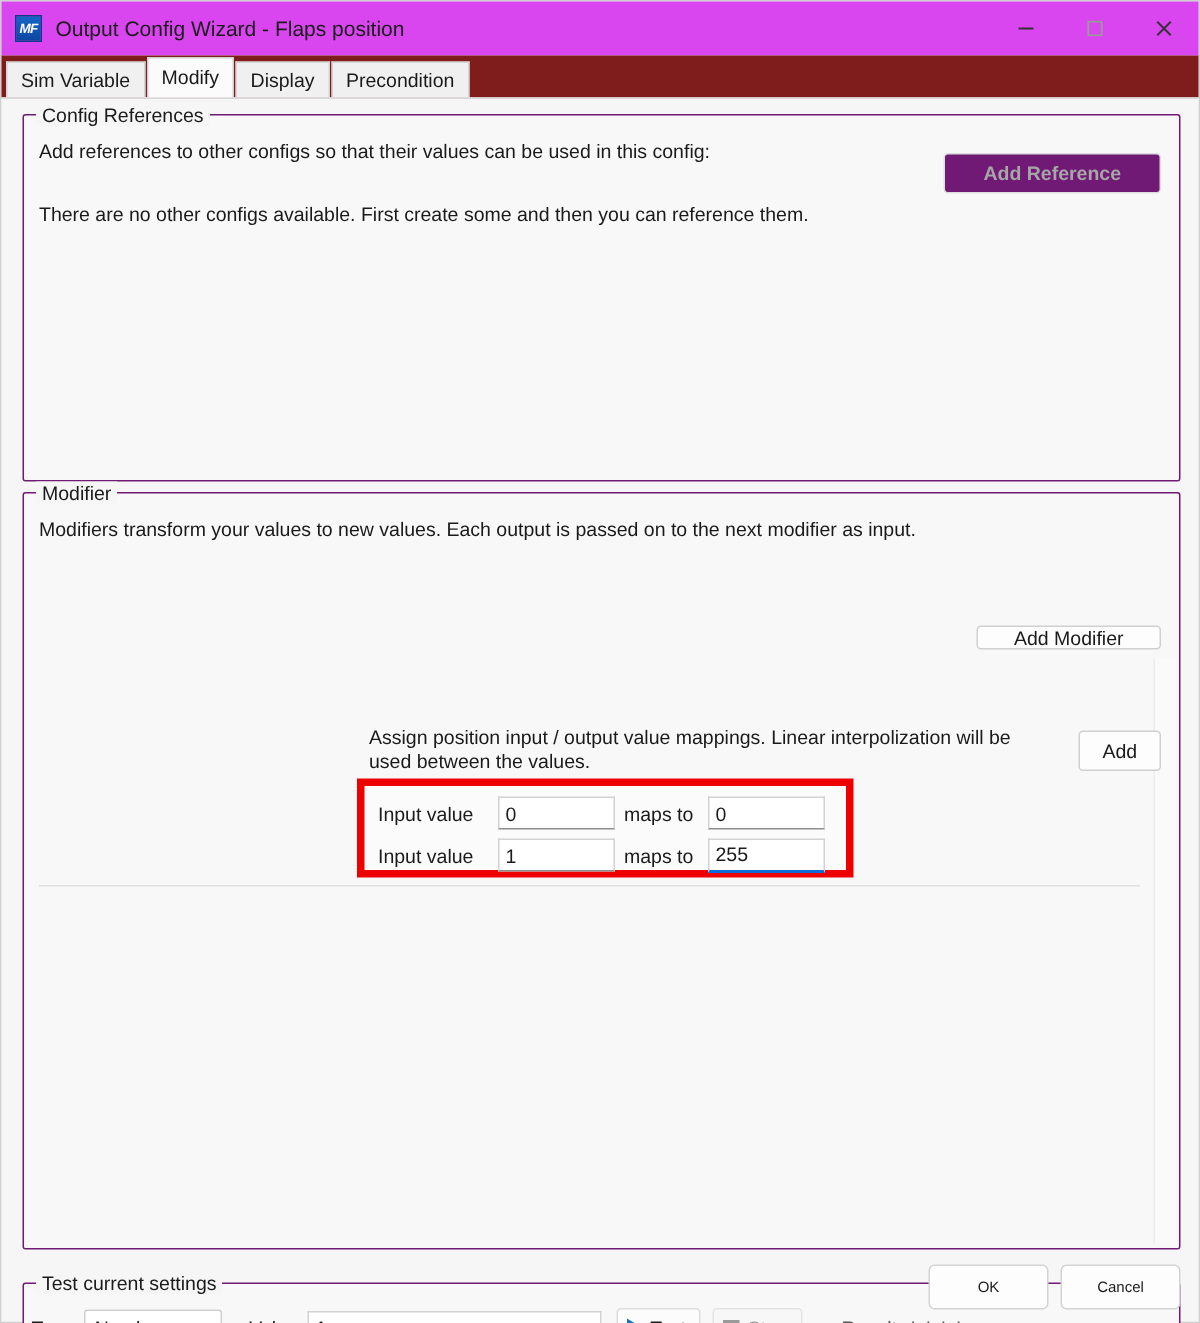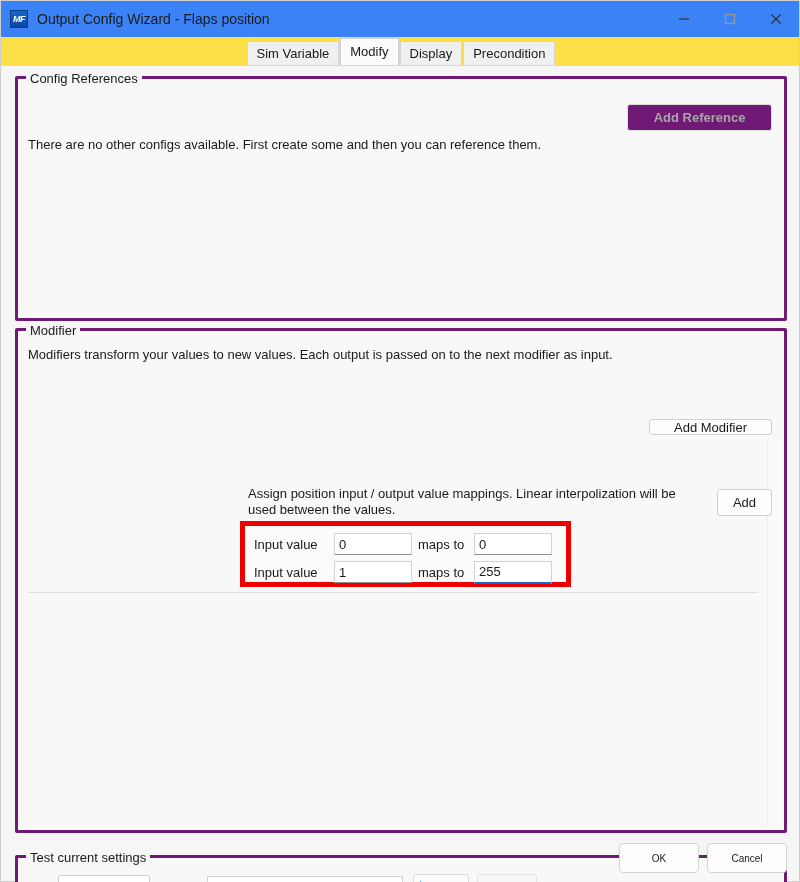--- a/index.html
+++ b/index.html
@@ -28,21 +28,21 @@
     display: flex;
     flex-direction: column;
   }
 
   
   .titlebar {
     height: 36px;
     flex: 0 0 36px;
     display: flex;
     align-items: center;
-    background: #3b82f6;
+    background: #d946ef;
     position: relative;
   }
   .app-icon {
     width: 18px;
     height: 18px;
     margin-left: 9px;
     margin-right: 9px;
     background: linear-gradient(180deg, #1565c8 0%, #0d47a1 100%);
     border: 1px solid #0b3c8c;
     box-sizing: border-box;
@@ -83,24 +83,23 @@
   }
   .win-btn svg { display: block; }
 
   
   .tabstrip {
     height: 28px;
     flex: 0 0 28px;
     display: flex;
     align-items: flex-end;
     padding-left: 3px;
-    background: #fde047;
+    background: #7f1d1d;
     position: relative;
     box-sizing: border-box;
-    justify-content: center;
   }
   .tab {
     height: 24px;
     line-height: 24px;
     padding: 0 9px;
     font-size: 13px;
     background: #f0f0f0;
     border: 1px solid #d4d4d4;
     border-bottom: none;
     margin-right: 1px;
@@ -125,21 +124,21 @@
     position: relative;
     background: #f6f6f6;
     border-top: 1px solid #d8d8d8;
     padding: 0;
     box-sizing: border-box;
   }
 
   
   .groupbox {
     position: absolute;
-    border: 3px solid #701a75;
+    border: 1px solid #701a75;
     border-radius: 2px;
     background: #f8f8f8;
     box-sizing: border-box;
   }
   .group-title {
     position: absolute;
     top: -8px;
     left: 8px;
     background: #f6f6f6;
     padding: 0 4px;
@@ -516,20 +515,21 @@
     <div class="tab selected">Modify</div>
     <div class="tab">Display</div>
     <div class="tab">Precondition</div>
   </div>
 
   <div class="content">
 
     <div class="groupbox" id="group-config-refs">
       <div class="group-title">Config References</div>
 
+      <div class="desc-text" style="left:10px; top:16px;">Add references to other configs so that their values can be used in this config:</div>
 
       <div class="desc-text" style="left:10px; top:58px;">There are no other configs available. First create some and then you can reference them.</div>
 
       <div class="btn disabled" id="btn-add-reference">Add Reference</div>
     </div>
 
     <div class="groupbox" id="group-modifier">
       <div class="group-title">Modifier</div>
 
       <div class="desc-text" style="left:10px; top:16px;">Modifiers transform your values to new values. Each output is passed on to the next modifier as input.</div>

